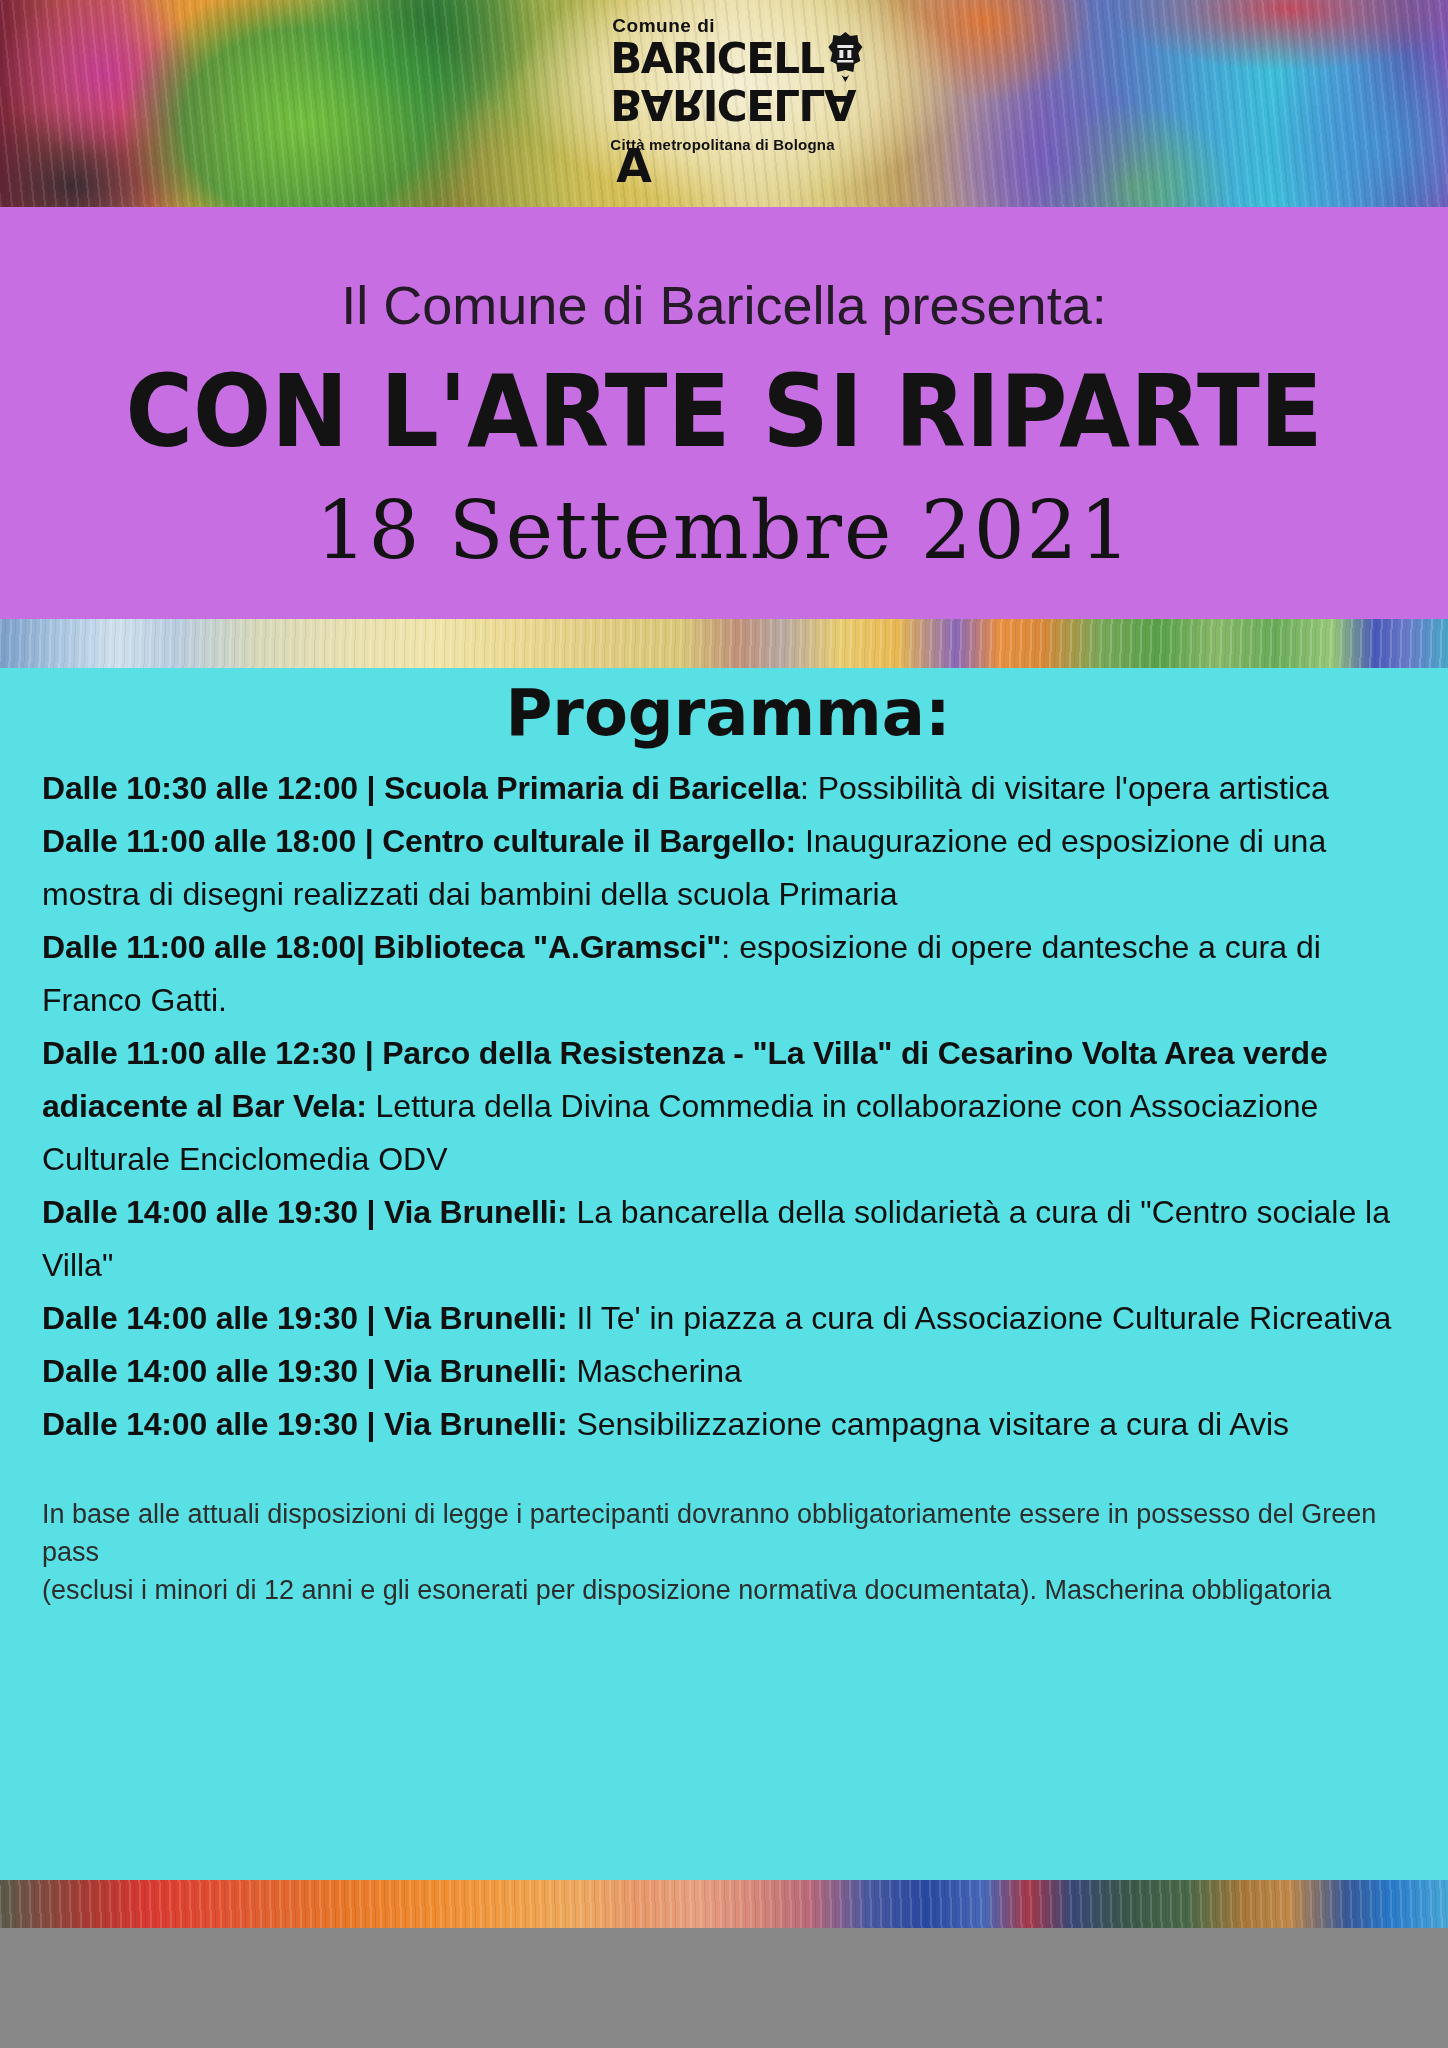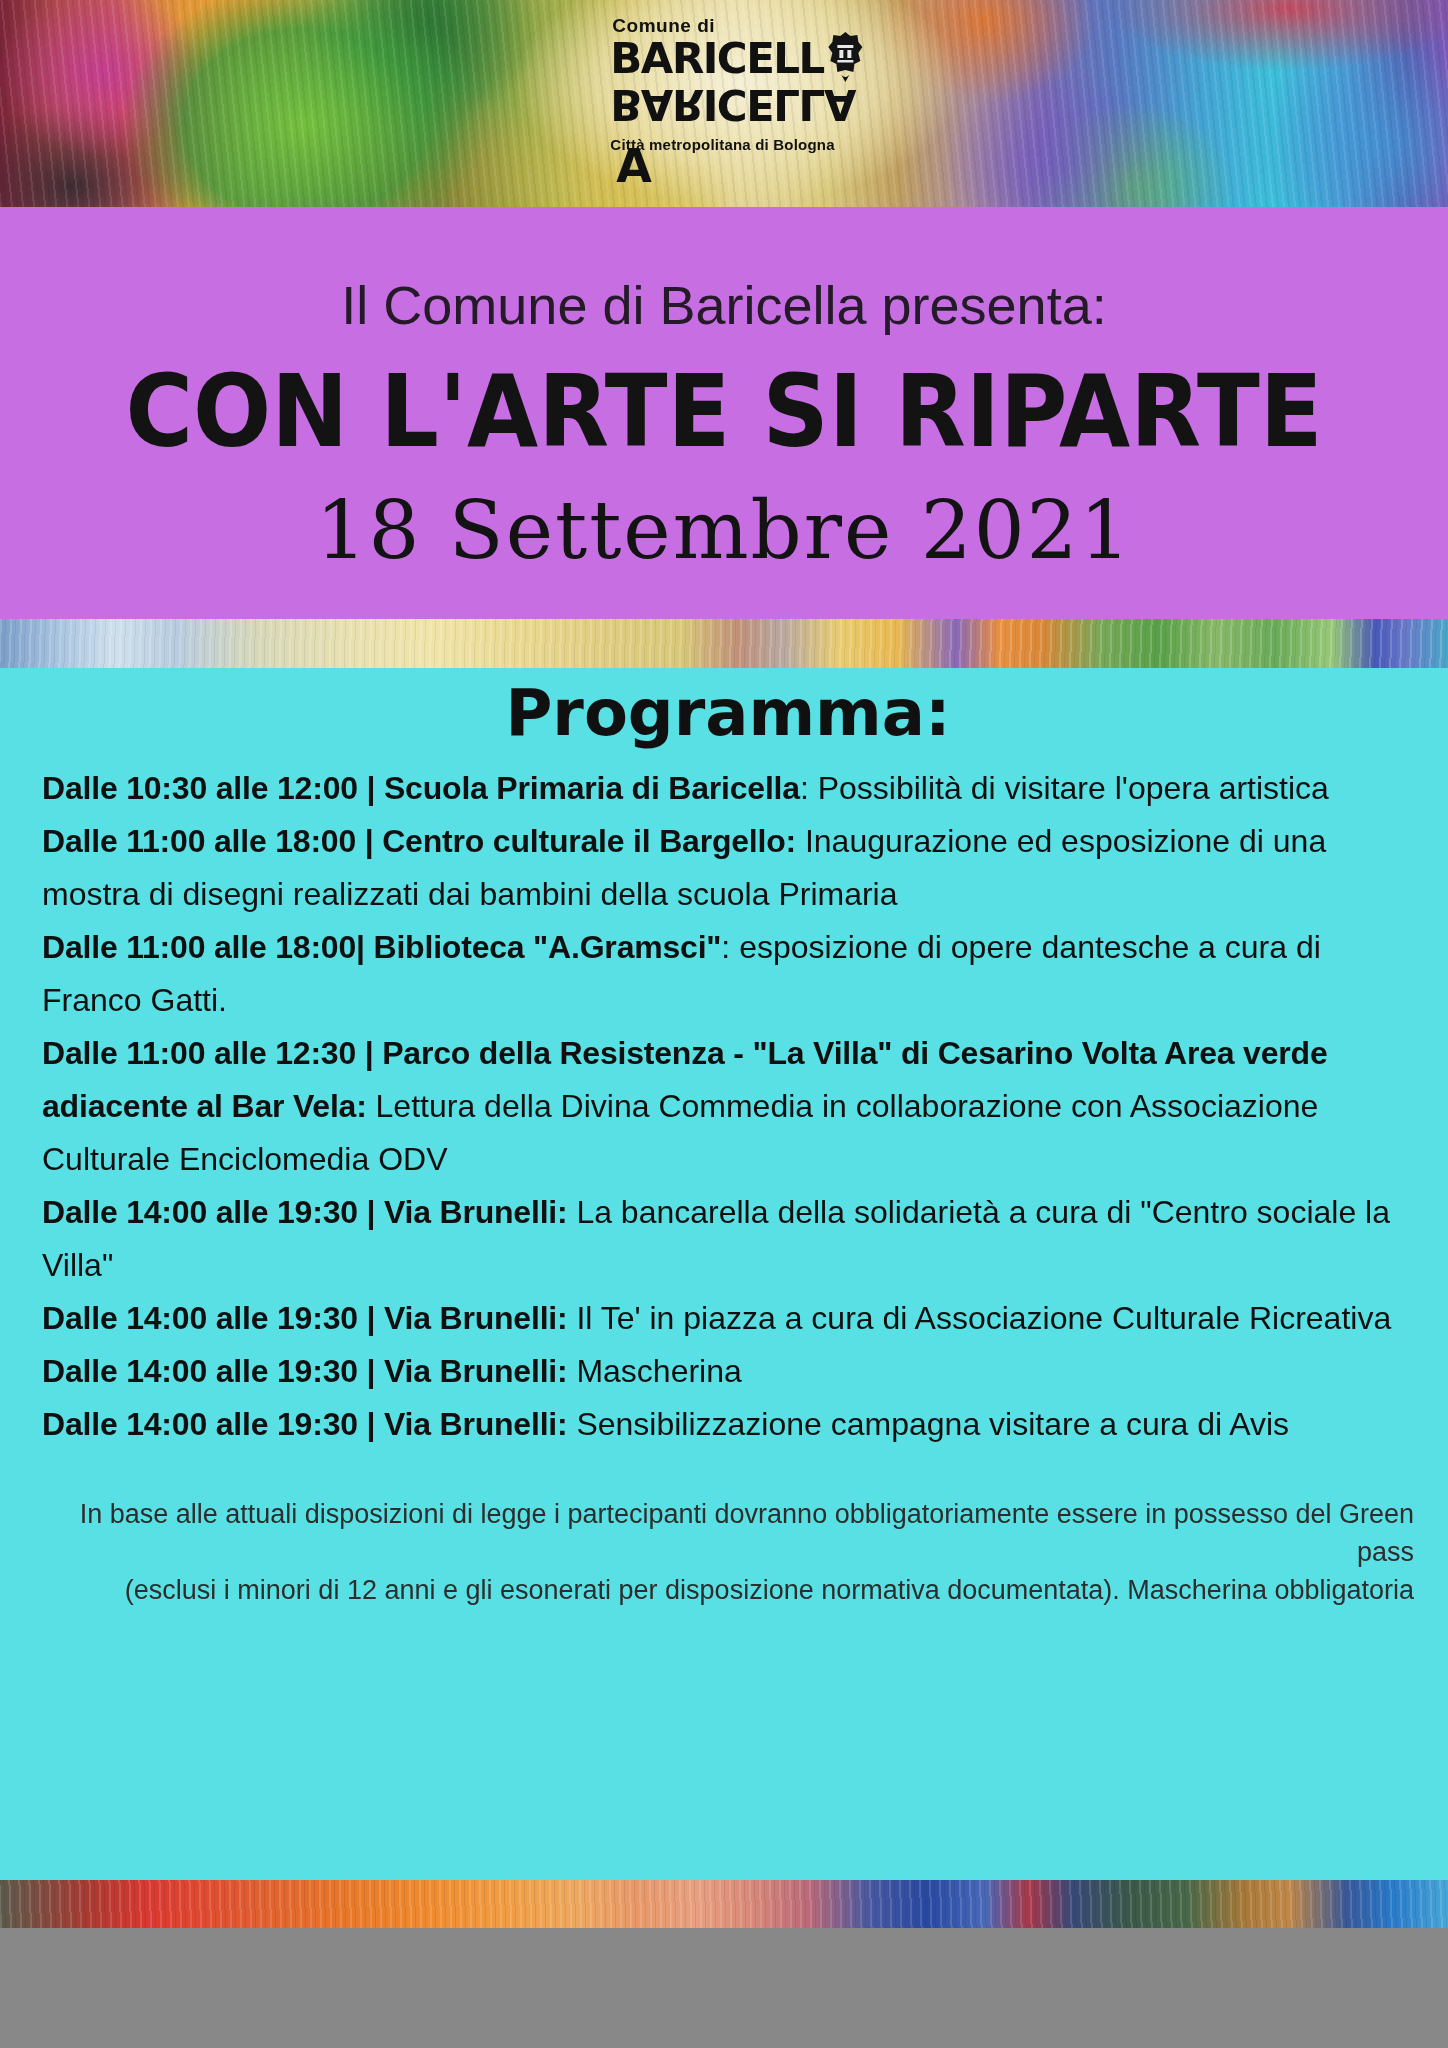--- a/index.html
+++ b/index.html
@@ -109,21 +109,21 @@
   }
   .items { margin-top:10px; }
   .item {
     margin:0;
     font-size:32px; line-height:53px;
     color:#101010;
     white-space:pre-wrap;
   }
   .item b { font-weight:700; letter-spacing:-0.2px; }
   .notice {
-    margin-top:44px; text-align:right;
+    margin-top:44px; text-align:left;
     font-size:27px; line-height:38px;
     color:#2d2d2d; font-weight:400;
   }
   .notice span { display:block; }
 </style>
 </head>
 <body>
 
 <div class="poster">
 

